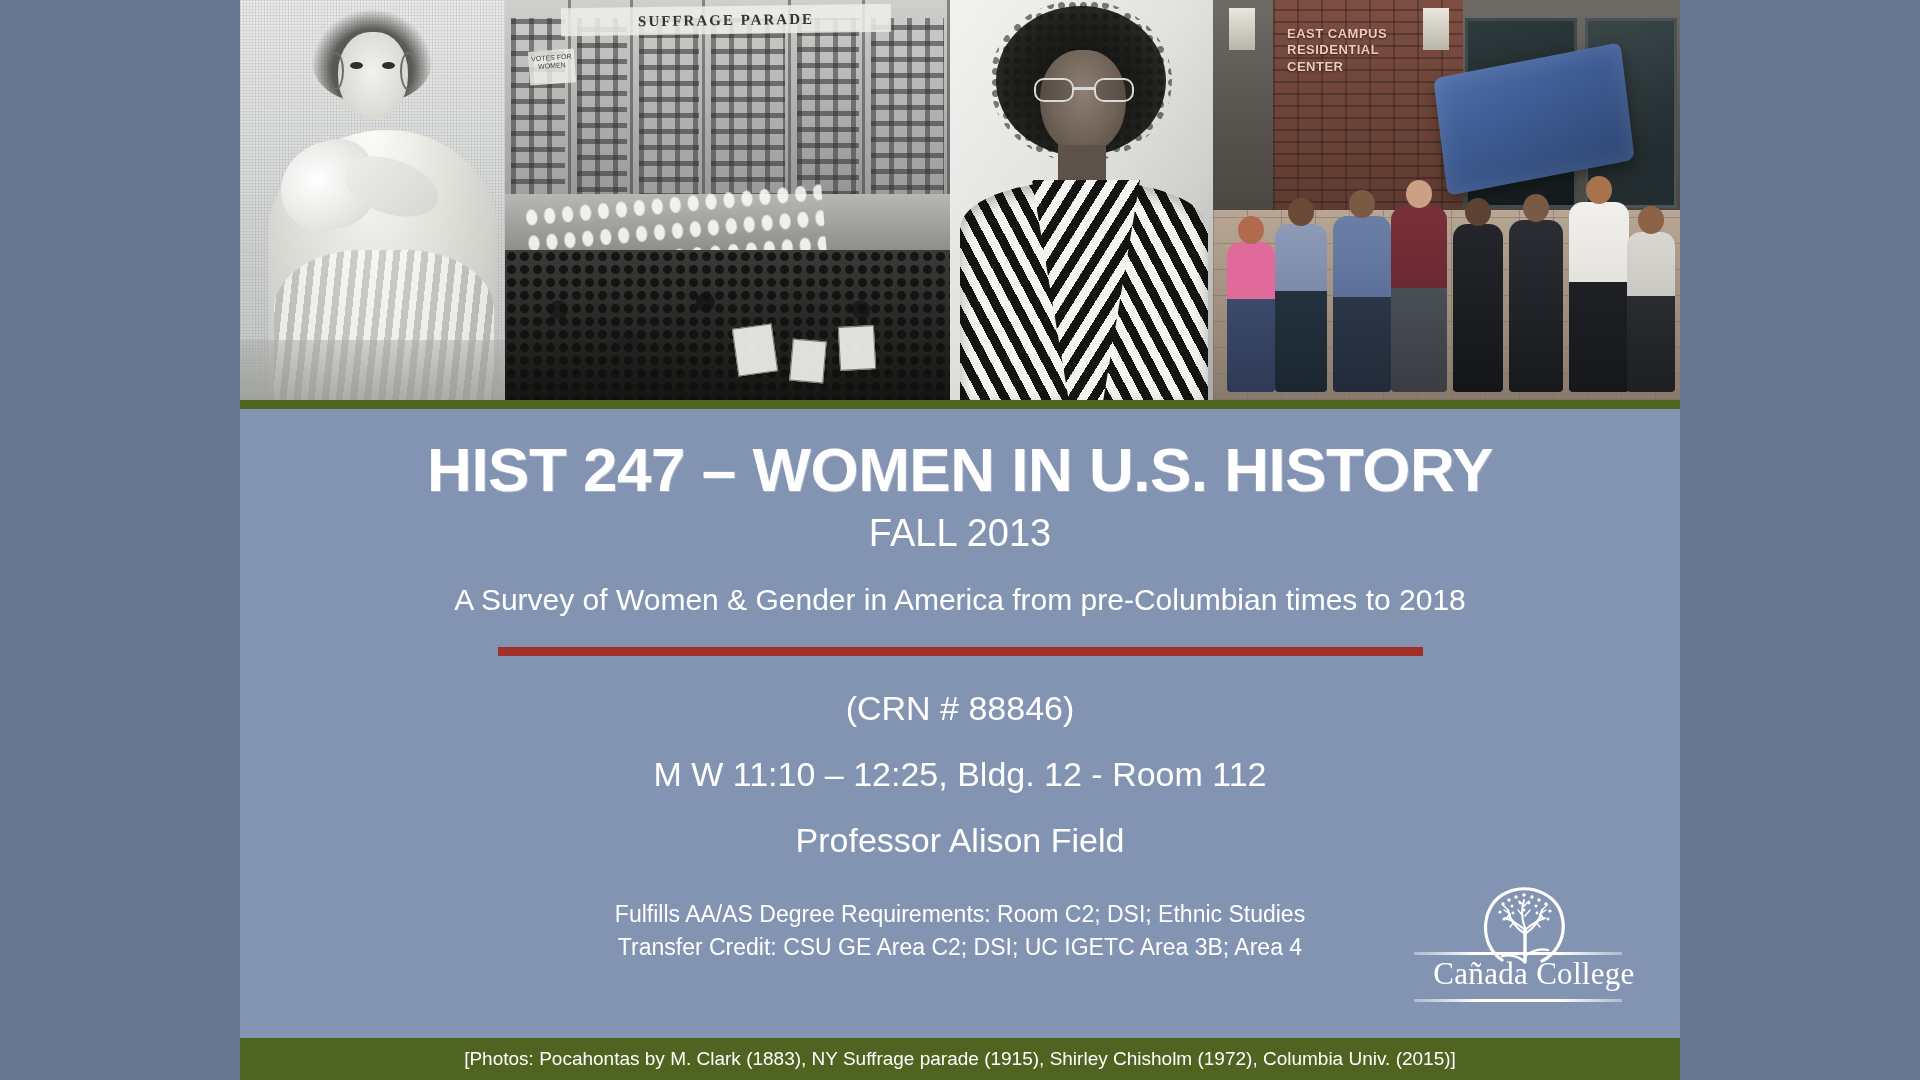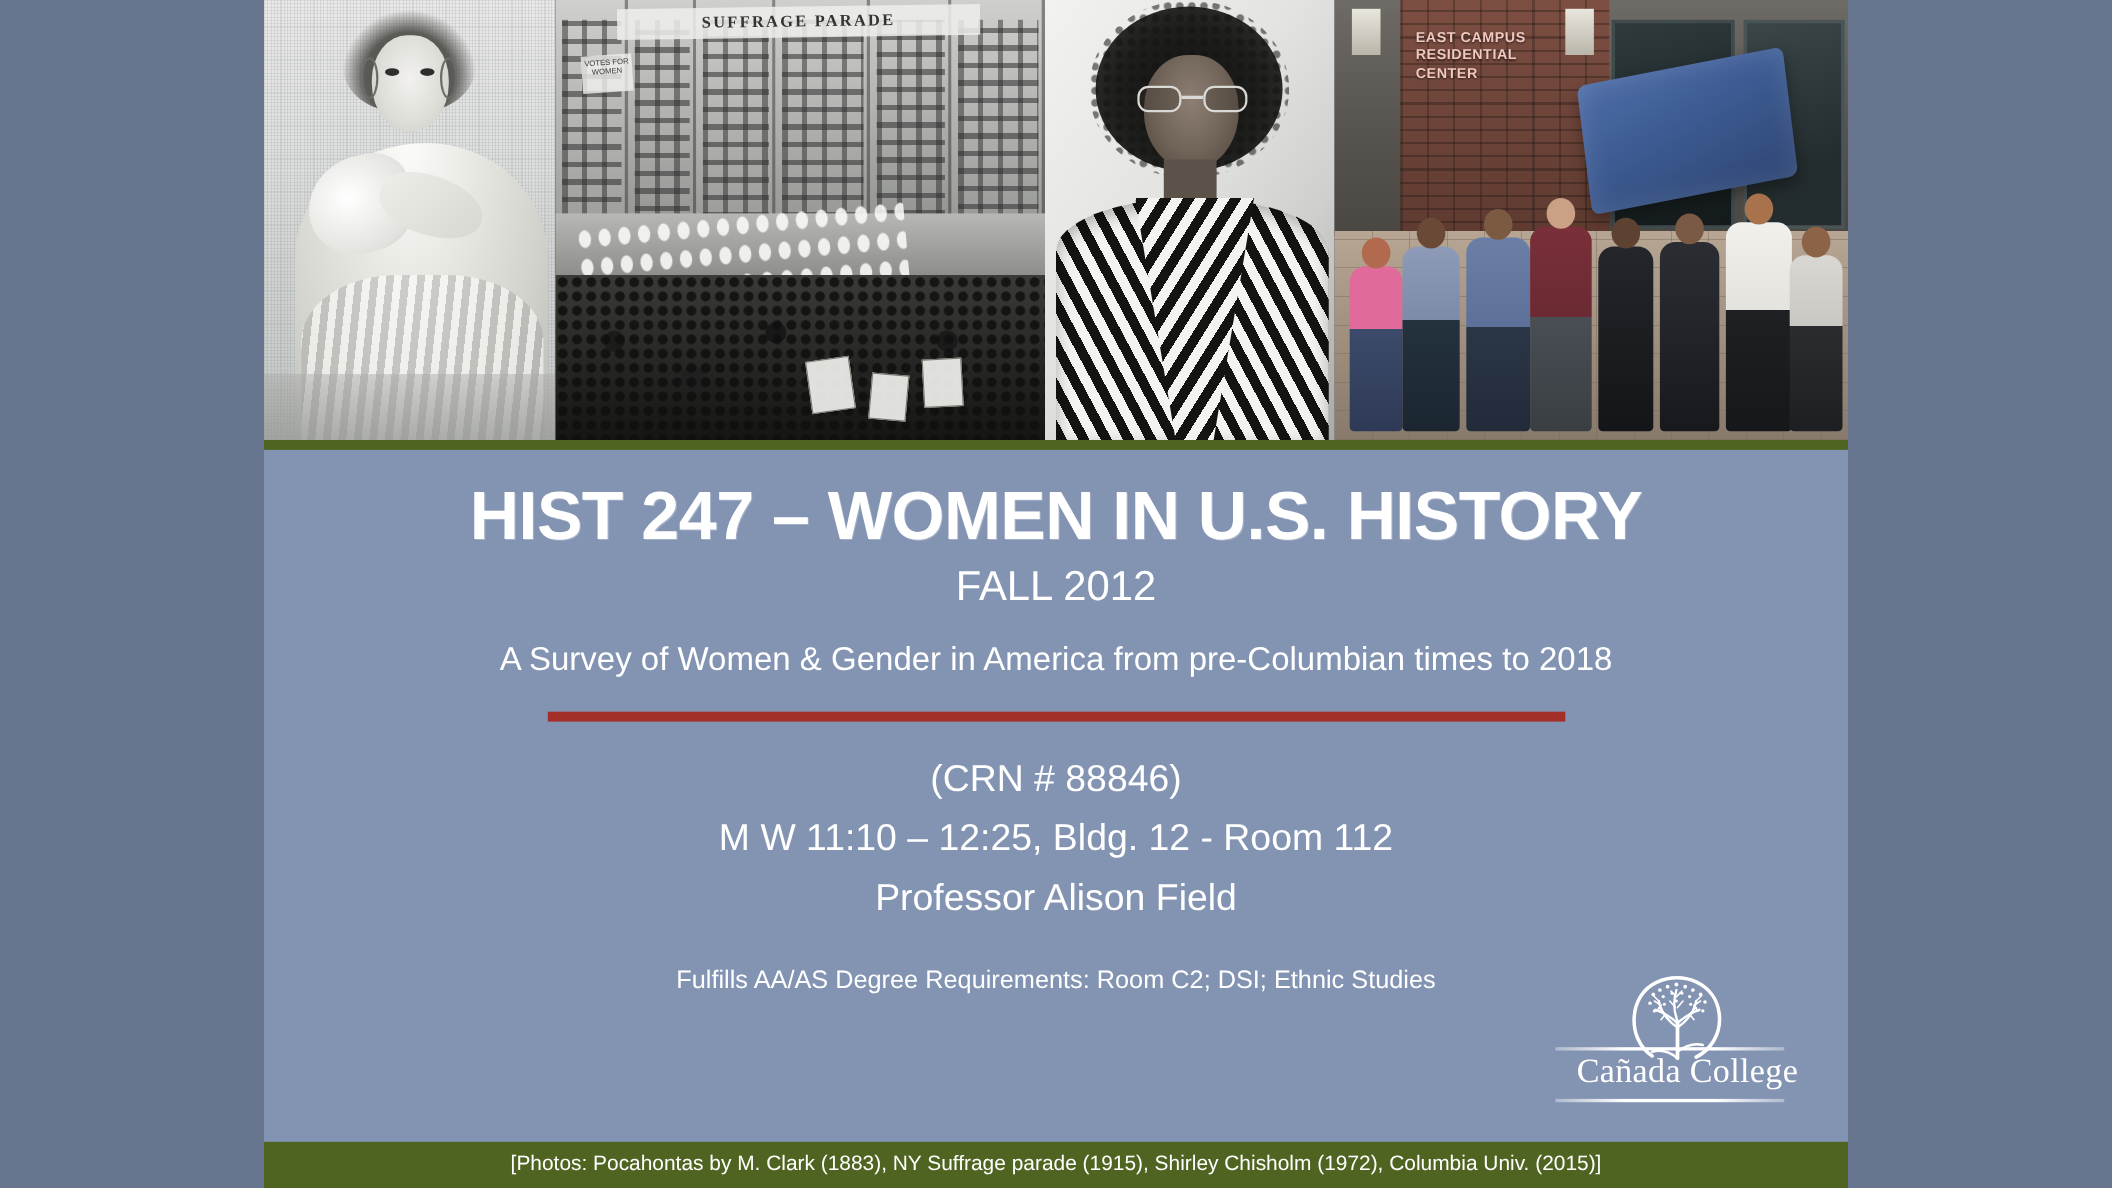--- a/index.html
+++ b/index.html
@@ -322,21 +322,21 @@
     margin-top:28px;
     font-size:30px; color:#ffffff; text-align:center; white-space:nowrap;
   }
   #red-rule {
     margin-top:30px;
     width:925px; height:9px; background:#a33028;
   }
   #details {
     margin-top:30px;
     display:flex; flex-direction:column; align-items:center;
-    gap:8px;
+    gap:20px;
   }
   .detail-line {
     font-size:34px; color:#ffffff; text-align:center; white-space:nowrap;
     line-height:1.35;
   }
   #requirements {
     margin-top:34px;
     display:flex; flex-direction:column; align-items:center;
   }
   .req-line {
@@ -469,34 +469,35 @@
       </div>
 
     </div>
 
     <div id="green-rule"></div>
 
     <div id="content">
 
       <div id="course-title">HIST 247 – WOMEN IN U.S. HISTORY</div>
 
-      <div id="term">FALL 2012</div>
+      <div id="term">FALL 2013</div>
 
       <div id="tagline">A Survey of Women &amp; Gender in America from pre-Columbian times to 2018</div>
 
       <div id="red-rule"></div>
 
       <div id="details">
         <div class="detail-line">(CRN # 88846)</div>
         <div class="detail-line">M W 11:10 – 12:25,  Bldg. 12 - Room 112</div>
         <div class="detail-line">Professor Alison Field</div>
       </div>
 
       <div id="requirements">
         <div class="req-line">Fulfills AA/AS Degree Requirements: Room C2; DSI; Ethnic Studies</div>
+        <div class="req-line">Transfer Credit: CSU GE Area C2; DSI; UC IGETC Area 3B; Area 4</div>
       </div>
 
       <div id="logo">
         <div class="rule-top"></div>
         <div class="tree-wrap">
           <svg viewBox="0 0 86 78" width="86" height="78" aria-hidden="true">
 
             <path d="M22 74 C-2 58 1 18 26 7 C50 -4 80 8 83 36 C85 55 74 69 62 75" fill="none" stroke="#ffffff" stroke-width="3.2" stroke-linecap="round"></path>
 
             <path d="M45 76 L45 44" stroke="#ffffff" stroke-width="3.4" stroke-linecap="round"></path>

